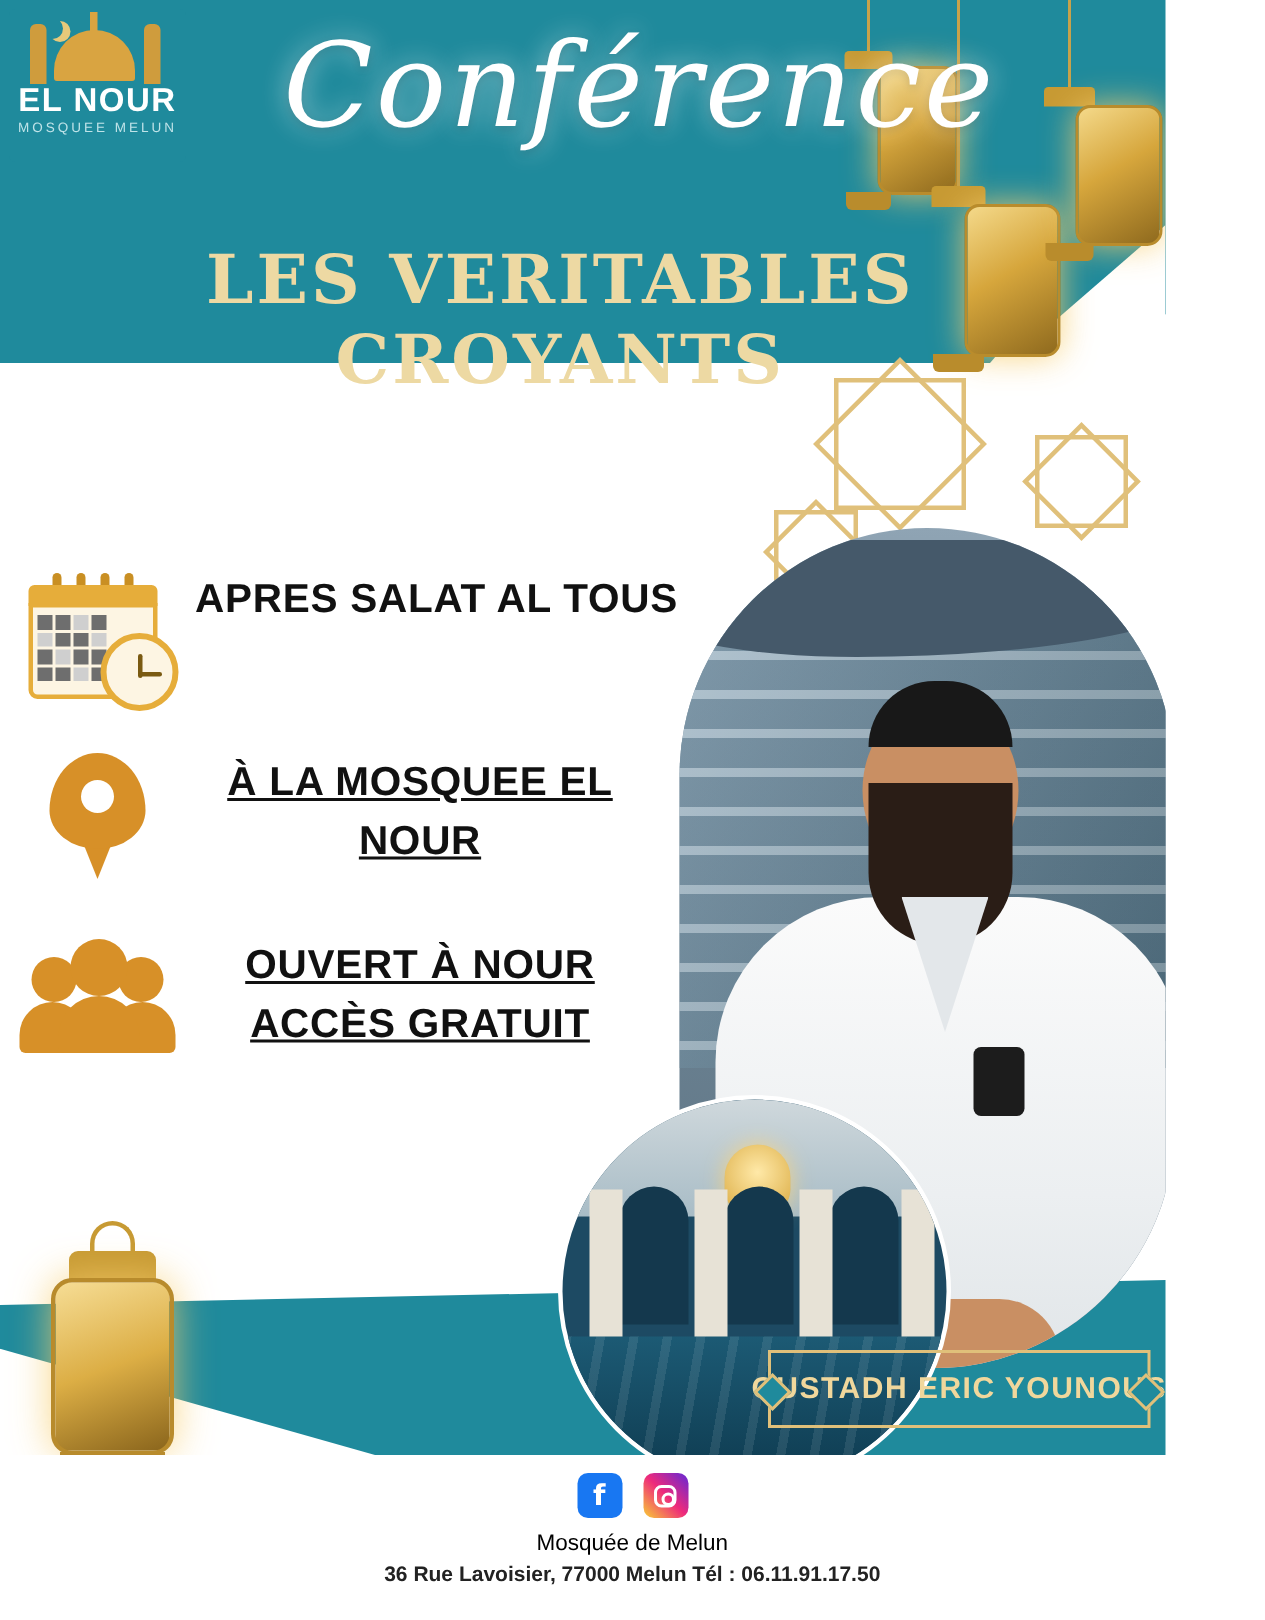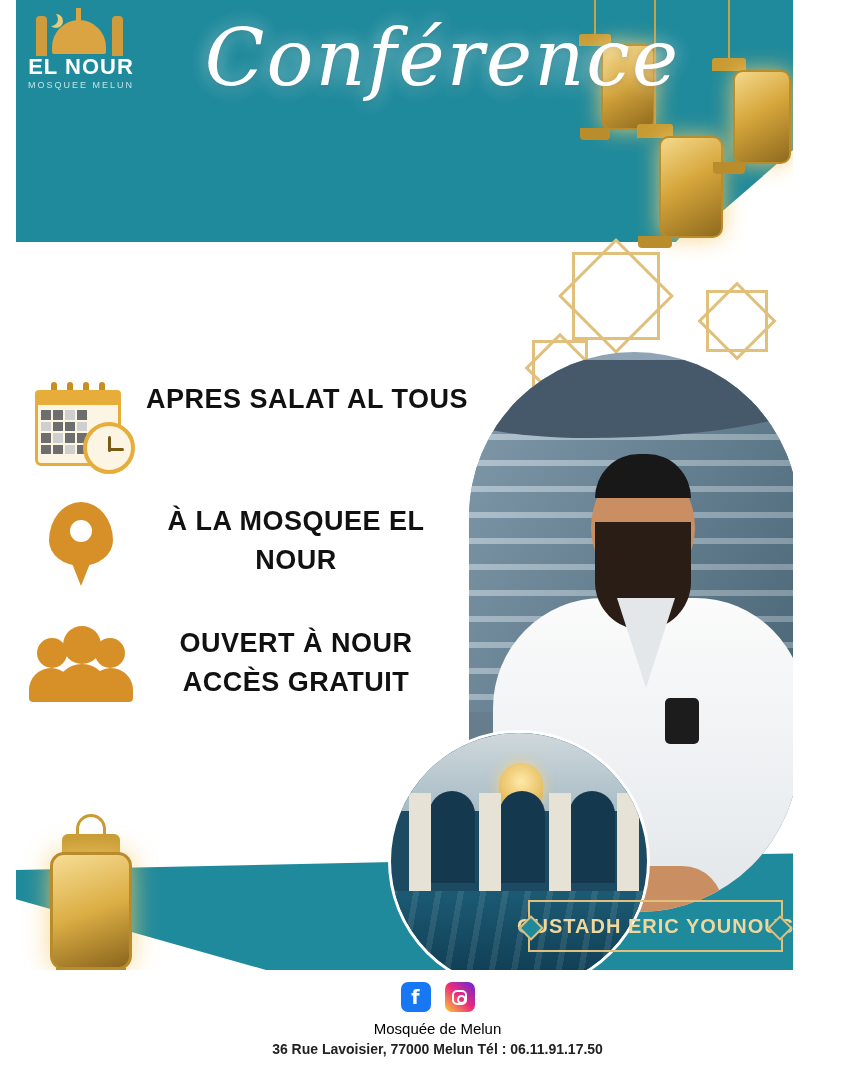--- a/index.html
+++ b/index.html
@@ -7,21 +7,20 @@
     width: 843px; height: 1080px;
     font-family: "Liberation Sans", sans-serif;
     background: #ffffff;
     overflow: hidden;
   }
   .poster {
     position: relative;
     width: 777px; height: 1080px;
     background: #ffffff;
     overflow: hidden;
-    margin-left: 16px;
   }
 
   
   .top-band {
     position: absolute;
     left: 0; top: 0;
     width: 843px; height: 252px;
     background: #1f8a9c;
     clip-path: polygon(0 0, 843px 0, 843px 196px, 668px 232px, 0 232px);
     z-index: 1;
@@ -164,21 +163,21 @@
   .info-row { position: relative; display: flex; align-items: flex-start; margin-bottom: 30px; }
   .info-icon { width: 130px; flex: 0 0 130px; display: flex; justify-content: center; align-items: center; }
   .info-text {
     color: #111111;
     font-family: "Liberation Sans", sans-serif;
     font-weight: bold;
     font-size: 27px;
     line-height: 1.45;
     letter-spacing: 0.5px;
   }
-  .info-text.center { text-align: center; }
+  .info-text.center { text-align: center; text-decoration: underline; }
 
   
   .cal { position: relative; width: 104px; height: 92px; }
   .cal-top { position:absolute; left: 6px; top: 10px; width: 86px; height: 14px; background: #e6ad3a; border-radius: 4px 4px 0 0; }
   .cal-body { position:absolute; left: 6px; top: 22px; width: 86px; height: 64px; background: #fdf5e3; border: 3px solid #e6ad3a; border-radius: 0 0 6px 6px; }
   .cal-grid { position:absolute; left: 12px; top: 30px; width: 46px; height: 44px; display:grid; grid-template-columns: repeat(4, 1fr); grid-template-rows: repeat(4, 1fr); gap: 2px; }
   .cal-grid i { background: #6e6e6e; display:block; }
   .cal-grid i.lite { background: #cfcfcf; }
   .cal-ring { position:absolute; top: 2px; width: 6px; height: 14px; background: #c98f23; border-radius: 3px; }
   .cal-clock { position:absolute; right: -2px; bottom: -2px; width: 52px; height: 52px; border-radius: 50%; background:#fdf5e3; border: 4px solid #e6ad3a; }
@@ -374,20 +373,21 @@
       <div class="logo-min l"></div>
       <div class="logo-min r"></div>
       <div class="logo-dome"></div>
       <div class="logo-crescent"></div>
       <div class="logo-name">EL NOUR</div>
       <div class="logo-sub">MOSQUEE MELUN</div>
     </div>
   </div>
 
   <div class="title-script">Conférence</div>
+  <div class="title-sub">LES VERITABLES CROYANTS</div>
 
   <div class="info">
 
     <div class="info-row">
       <div class="info-icon">
         <div class="cal">
           <div class="cal-ring" style="left:22px;"></div>
           <div class="cal-ring" style="left:38px;"></div>
           <div class="cal-ring" style="left:54px;"></div>
           <div class="cal-ring" style="left:70px;"></div>

